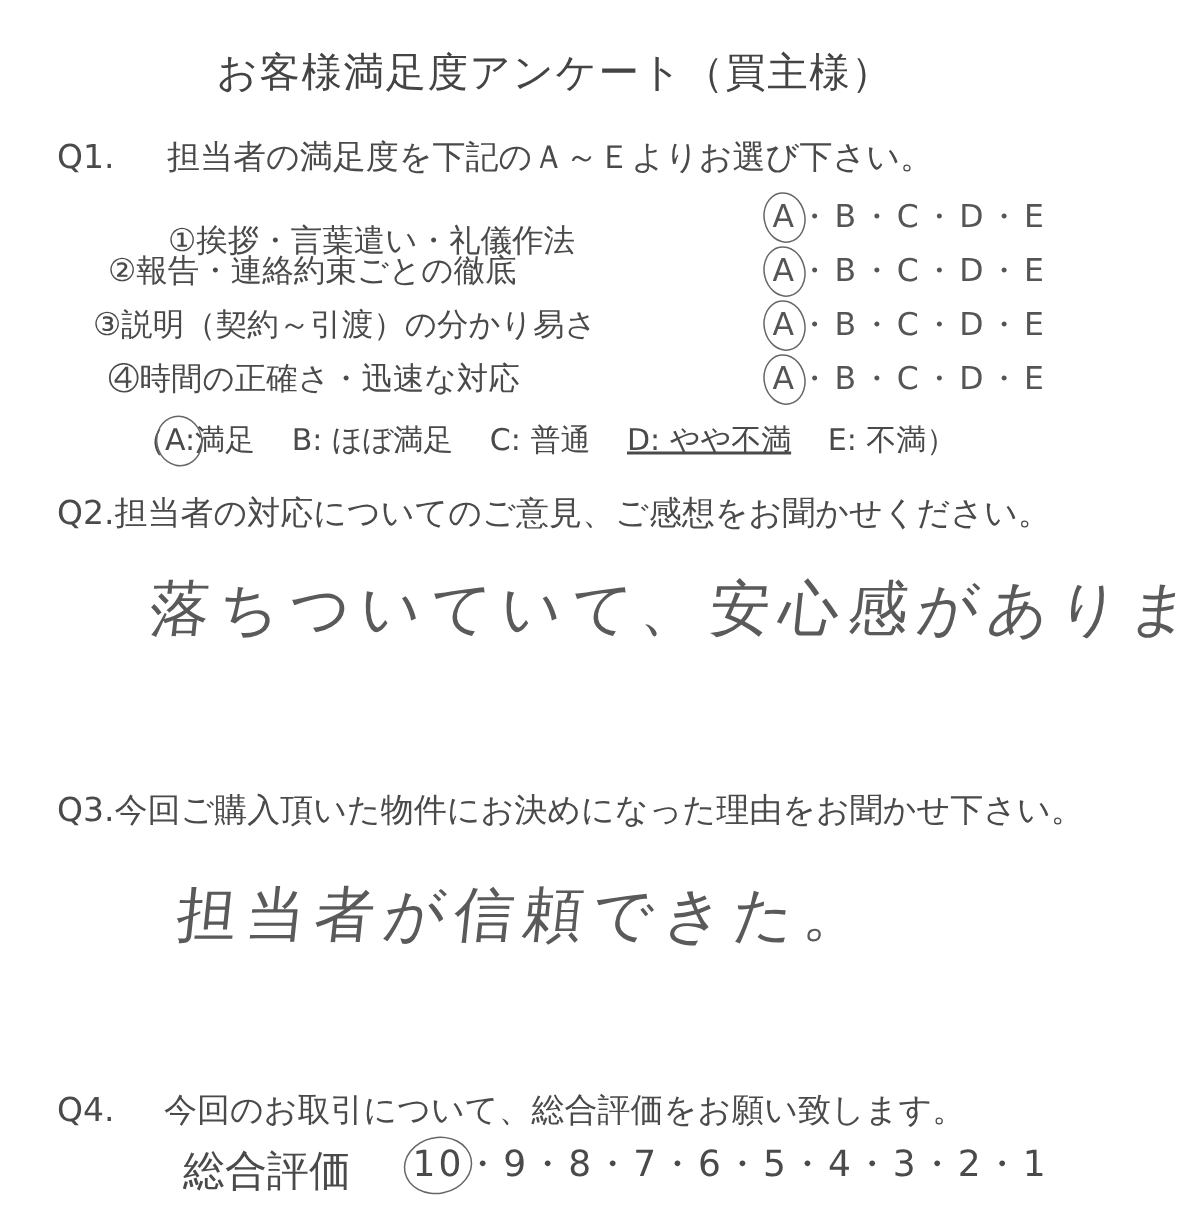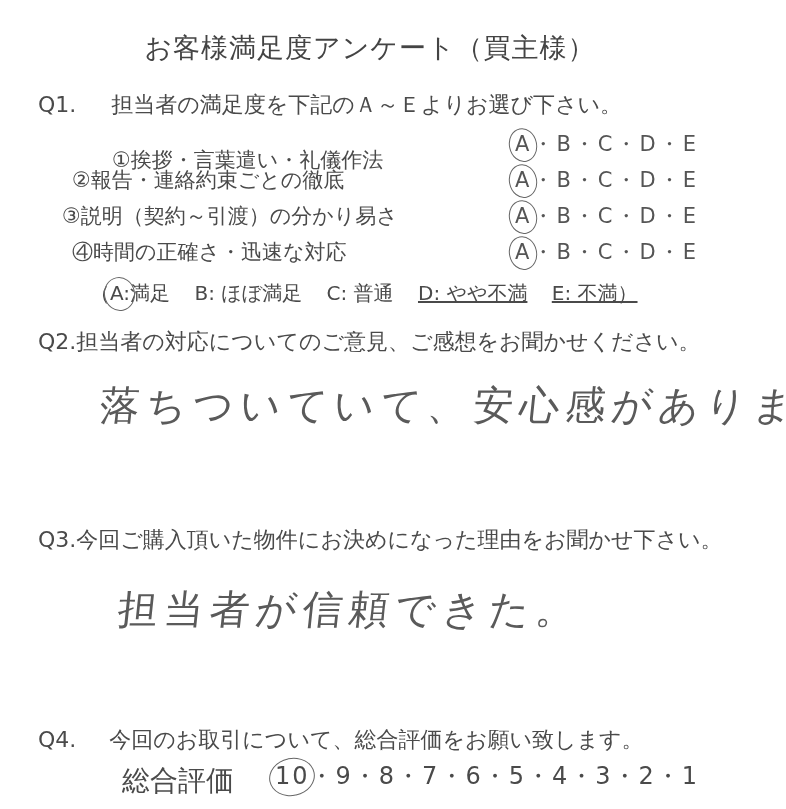--- a/index.html
+++ b/index.html
@@ -54,21 +54,21 @@
 </div>
 <div class="abs opts" style="left:515px; top:238px;">
   <span class="circle">A</span><span>・</span><span>B</span><span>・</span><span>C</span><span>・</span><span>D</span><span>・</span><span>E</span>
 </div>
 
 <div class="abs legend" style="left:90px; top:280px;">
   <span>（</span><span class="circle">A:</span><span>満足</span>
   <span style="margin-left:18px;">B: ほぼ満足</span>
   <span style="margin-left:18px;">C: 普通</span>
   <span style="margin-left:18px;text-decoration:underline;">D: やや不満</span>
-  <span style="margin-left:18px;text-decoration:underline;">E: 不満）</span>
+  <span style="margin-left:18px;">E: 不満）</span>
 </div>
 
 <div class="abs q" style="left:38px; top:327px;">
   <span>Q2.</span><span>担当者の対応についてのご意見、ご感想をお聞かせください。</span>
 </div>
 <div class="abs hand" style="left:100px; top:378px;">落ちついていて、安心感がありました。</div>
 
 <div class="abs q" style="left:38px; top:525px;">
   <span>Q3.</span><span>今回ご購入頂いた物件にお決めになった理由をお聞かせ下さい。</span>
 </div>

